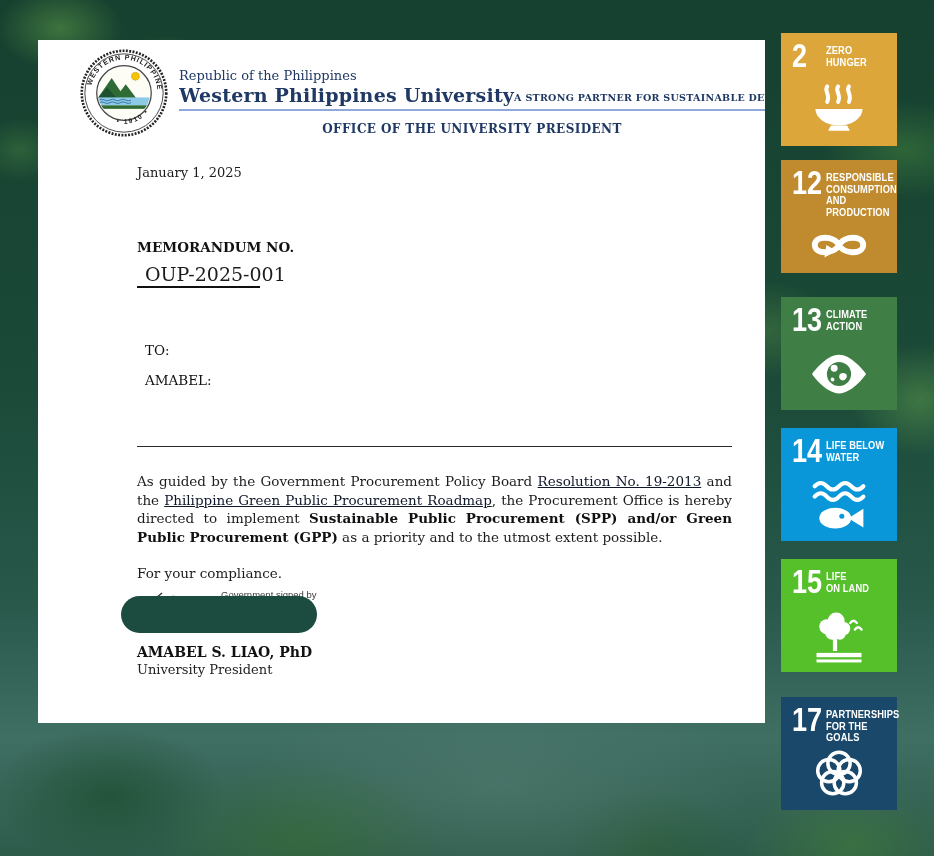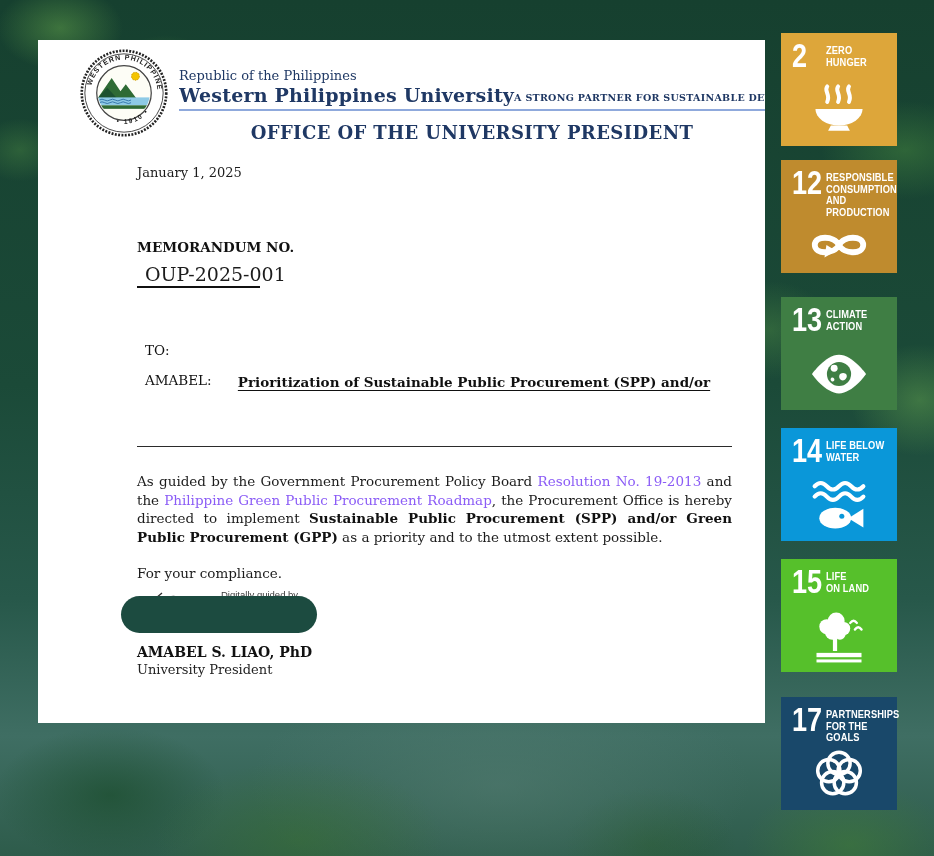--- a/index.html
+++ b/index.html
@@ -23,32 +23,32 @@
   
   .paper{position:absolute;left:38px;top:40px;width:727px;height:683px;background:#ffffff;}
   .abs{position:absolute;}
   .seal-wrap{left:42px;top:9px;width:88px;height:88px;}
   .hdr-right{left:141px;top:28px;right:0;overflow:hidden;}
   .republic{font-size:13px;color:#1F3864;line-height:1.2;}
   .hdr-row{display:flex;align-items:flex-end;overflow:hidden;}
   .univ-name{font-size:19px;font-weight:bold;color:#1F3864;white-space:nowrap;letter-spacing:.2px;}
   .tagline{margin-left:auto;margin-right:-9px;white-space:nowrap;font-size:9.5px;font-weight:bold;color:#1F3864;padding-bottom:3px;letter-spacing:.3px;}
   .hdr-rule{height:2px;background:#8FA9DC;margin-top:3px;}
-  .office-line{text-align:center;font-size:18px;font-weight:bold;color:#1F3864;margin-top:11px;letter-spacing:.4px;}
+  .office-line{text-align:center;font-size:12px;font-weight:bold;color:#1F3864;margin-top:11px;letter-spacing:.4px;}
   .date-line{left:99px;top:125px;font-size:13px;color:#1c1c1c;}
   .memo-label{left:99px;top:199px;font-size:13.5px;font-weight:bold;color:#111;}
   .memo-number{left:107px;top:223px;font-size:19px;color:#1c1c1c;}
   .memo-underline{left:99px;top:246px;width:123px;height:2px;background:#111;}
   .row-label{left:107px;font-size:13.5px;font-weight:normal;color:#111;}
   .row-value{left:178px;right:33px;text-align:center;font-size:13.5px;font-weight:bold;color:#111;}
   .uline{text-decoration:underline;text-decoration-thickness:1.4px;text-underline-offset:2.5px;}
   .subj-value{line-height:24px;}
   .divider{left:99px;right:33px;top:404px;height:2px;border-bottom:1.6px solid #2b2b2b;}
   .body-par{left:99px;right:33px;top:432px;font-size:13.5px;line-height:18.6px;color:#1c1c1c;text-align:justify;}
-  .body-par a{color:#8b5cf6;cursor:pointer;}
+  .body-par a{color:#0f172a;text-decoration:underline;cursor:pointer;}
   .body-par b{color:#111;}
   .closing{left:99px;top:525px;font-size:13.5px;color:#1c1c1c;}
   .sig-frag{left:183px;top:549px;font-size:9.5px;color:#3a3a3a;z-index:1;font-family:"Liberation Sans",sans-serif;}
   .sig-squiggle{left:108px;top:551px;z-index:1;}
   .sig-remnant{left:140px;top:589px;width:110px;height:4px;z-index:1;
     background:repeating-linear-gradient(90deg,#3a4a46 0 4px,transparent 4px 7px);}
   .redaction{left:83px;top:556px;width:196px;height:37px;border-radius:19px;z-index:2;}
   .sig-name{left:99px;top:604px;font-size:14px;font-weight:bold;color:#111;}
   .sig-title{left:99px;top:622px;font-size:13px;color:#222;}
   
@@ -111,32 +111,32 @@
     <div class="abs date-line">January 1, 2025</div>
 
     <div class="abs memo-label">MEMORANDUM NO.</div>
     <div class="abs memo-number">OUP-2025-001</div>
     <div class="abs memo-underline"></div>
 
     <div class="abs row-label" style="top:302px;">TO:</div>
 
     <div class="abs row-label" style="top:332px;">AMABEL:</div>
     <div class="abs row-value subj-value" style="top:330px;">
-      <span class="uline">Prioritization of Sustainable Public Procurement (SPP) and/or</span><br>
+      <br>
     </div>
 
     <div class="abs divider"></div>
 
     <div class="abs body-par">
       <span>As guided by the Government Procurement Policy Board </span><a>Resolution No. 19-2013</a><span> and the </span><a>Philippine Green Public Procurement Roadmap</a><span>, the Procurement Office is hereby directed to implement </span><b>Sustainable Public Procurement (SPP) and/or Green Public Procurement (GPP)</b><span> as a priority and to the utmost extent possible.</span>
     </div>
 
     <div class="abs closing">For your compliance.</div>
 
-    <div class="abs sig-frag">Digitally guided by</div>
+    <div class="abs sig-frag">Government signed by</div>
     <svg class="abs sig-squiggle" width="60" height="14" viewBox="0 0 60 14">
       <path d="M4 12 L16 2 M18 9 q8 -6 16 -2" stroke="#2c2c2c" stroke-width="1.3" fill="none"></path>
     </svg>
     <div class="abs sig-remnant"></div>
     <div class="abs redaction" style="background-color: rgb(28, 75, 64);"></div>
     <div class="abs sig-name">AMABEL S. LIAO, PhD</div>
     <div class="abs sig-title">University President</div>
   </div>
 
   <div class="sdg sdg-1" style="background-color: rgb(221, 166, 58);">

